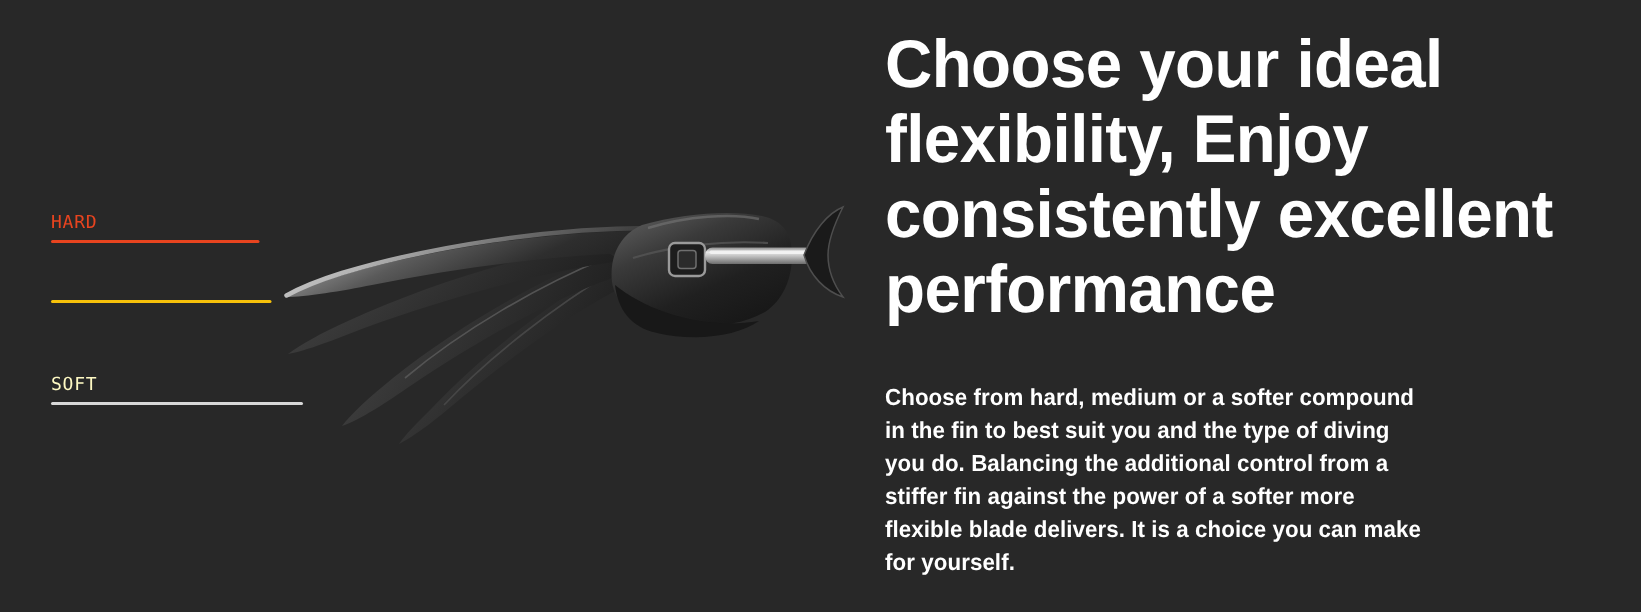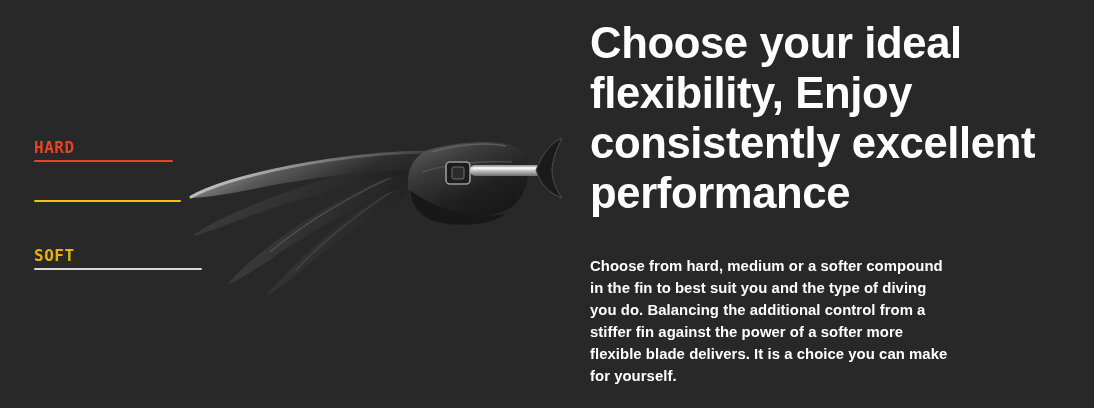--- a/index.html
+++ b/index.html
@@ -27,38 +27,38 @@
     position: absolute;
     left: 34px;
   }
   #flex-option-hard   { top: 141px; }
   #flex-option-medium { top: 195px; }
   #flex-option-soft   { top: 249px; }
 
   .flex-label {
     display: block;
     font-family: "DejaVu Sans Mono", monospace;
-    font-size: 16px;
-    font-weight: bold;
+    font-size: 12px;
+    font-weight: normal;
     letter-spacing: 0.5px;
     line-height: 14px;
     white-space: nowrap;
   }
   .flex-rule {
     display: block;
     height: 2px;
     margin-top: 5px;
     border-radius: 1px;
   }
 
   #flex-label-hard   { color: #E8441F; }
   #flex-rule-hard    { width: 139px; background: #E8441F; }
   #flex-label-medium { color: #F6C10A; }
   #flex-rule-medium  { width: 147px; background: #F6C10A; }
-  #flex-label-soft   { color: #eab308; }
+  #flex-label-soft   { color: #fef9c3; }
   #flex-rule-soft    { width: 168px; background: #D8D8D8; }
 
   
   #fin-image {
     position: absolute;
     left: 170px;
     top: 110px;
     width: 400px;
     height: 190px;
     pointer-events: none;

